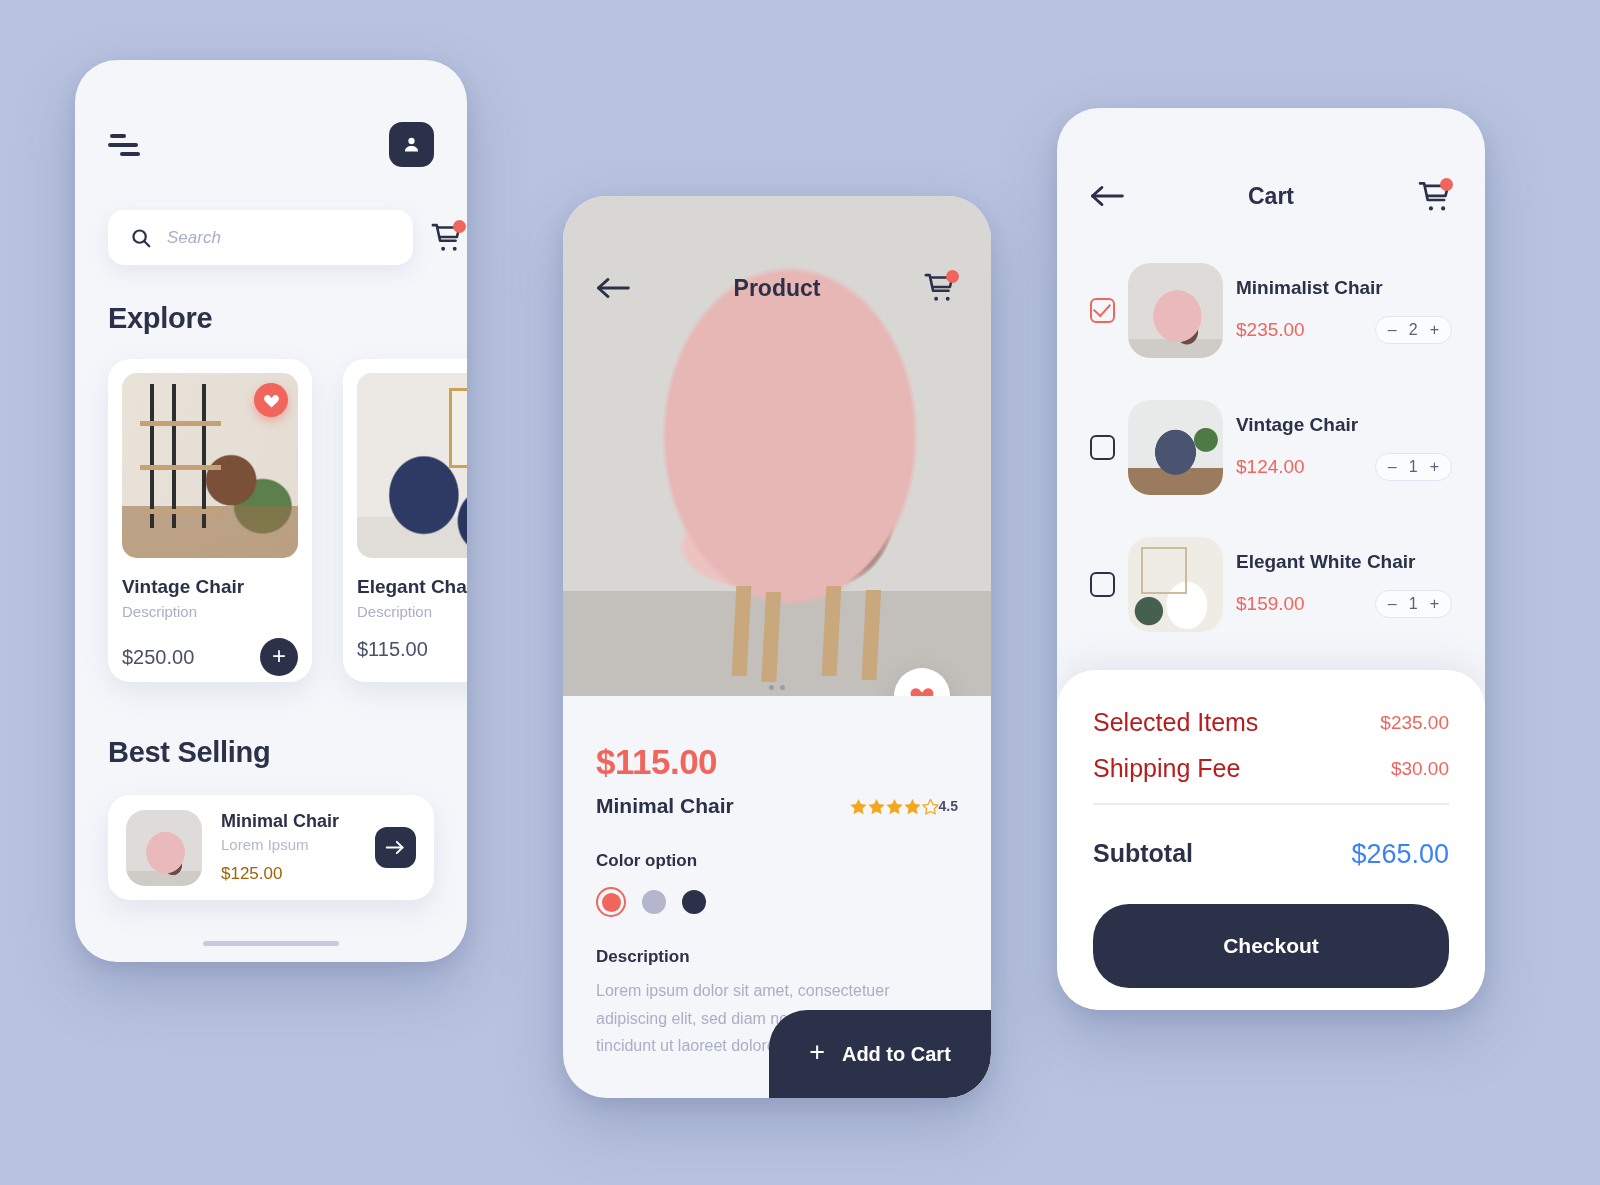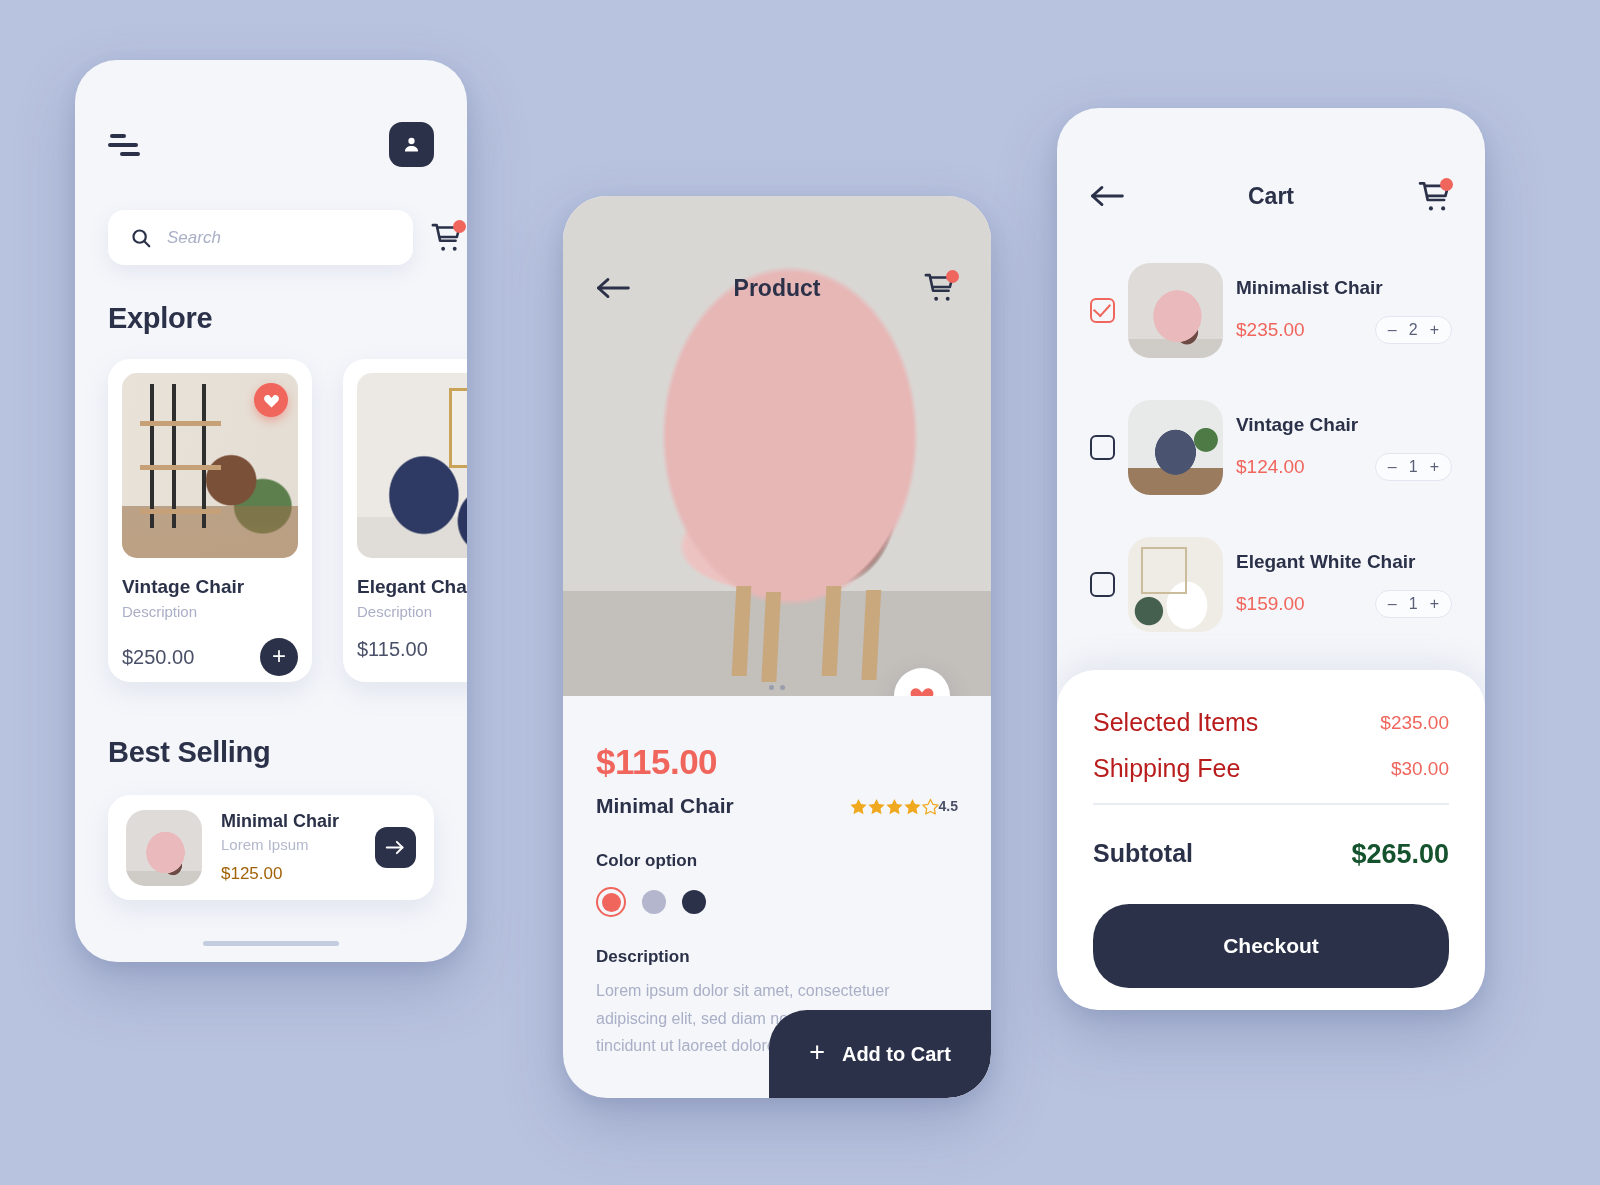--- a/index.html
+++ b/index.html
@@ -174,21 +174,21 @@
     position: absolute; left: 0; right: 0; bottom: 0; background: #fff;
     border-radius: 38px 38px 42px 42px; padding: 38px 36px 0 36px; height: 340px;
     box-shadow: 0 -10px 30px rgba(120,135,175,.12);
   }
   .sum-row { display: flex; align-items: center; justify-content: space-between; margin-bottom: 17px; }
   .sum-label { font-size: 25px; color: #b91c1c; }
   .sum-val { font-size: 19px; color: #f0655c; }
   .sum-div { height: 1.5px; background: #e9ecf3; margin: 20px 0 34px 0; }
   .sub-row { display: flex; align-items: flex-start; justify-content: space-between; }
   .sub-label { font-size: 25px; font-weight: bold; color: #2b3148; }
-  .sub-val { font-size: 27px; font-weight: bold; color: #14532d; }
+  .sub-val { font-size: 27px; font-weight: normal; color: #3b82f6; }
   .checkout {
     margin-top: 34px; height: 84px; border-radius: 36px; background: #2b3148; color: #fff;
     display: flex; align-items: center; justify-content: center; font-size: 21px; font-weight: bold;
     cursor: pointer;
   }
 
   
   .img-vintage-room {
     width: 100%; height: 100%;
     background:

